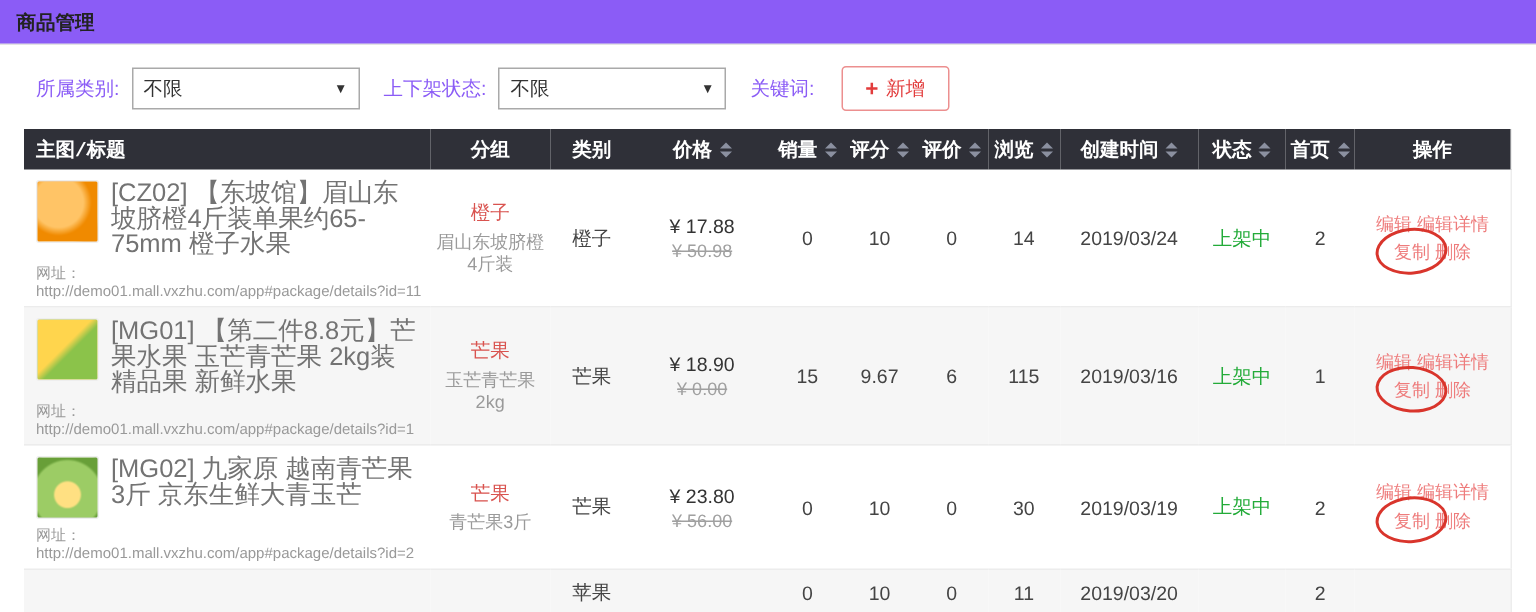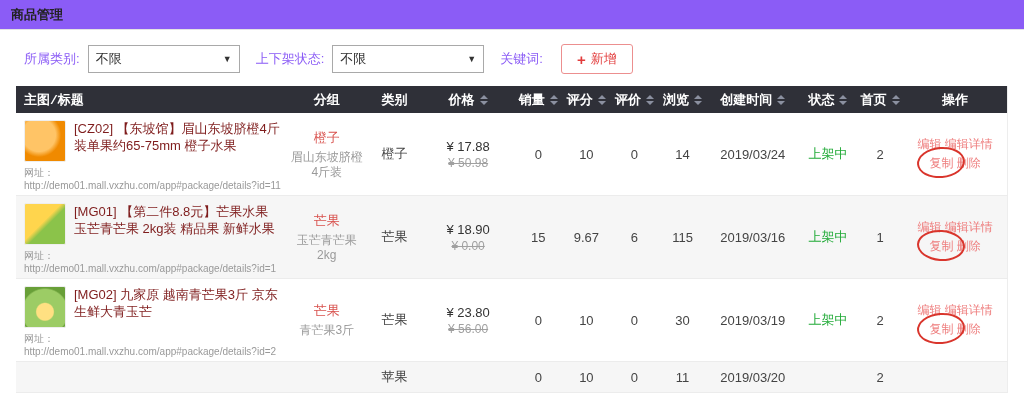--- a/index.html
+++ b/index.html
@@ -39,21 +39,21 @@
   tbody tr:nth-child(even) { background:#f6f6f6; }
   tbody td { font-size:13px; color:#444; text-align:center; vertical-align:middle;
     padding:6px 2px; }
   td.c-title { text-align:left; padding:7px 4px 4px 8px; }
   .title-flex { display:flex; gap:8px; }
   .thumb { width:42px; height:42px; flex:0 0 42px; border:1px solid #eee;
     background:#fff; border-radius:2px; }
   .th-orange1 { background:radial-gradient(circle at 35% 35%, #ffc466 0 45%, #f08a00 60%); }
   .th-mango1  { background:linear-gradient(135deg, #ffd54d 45%, #8bc34a 55%); }
   .th-mango2  { background:radial-gradient(circle at 50% 62%, #ffe082 0 26%, #9ccc65 30% 70%, #689f38 75%); }
-  .ptitle { font-size:13px; color:#7f1d1d; line-height:17px; }
+  .ptitle { font-size:17px; color:#737373; line-height:17px; }
   .url-line { font-size:10px; color:#999; margin-top:4px; }
   .url-line a { color:#999; text-decoration:none; }
   .group-name { color:#d9534f; font-size:13px; cursor:pointer; }
   .group-sub { color:#9a9a9a; font-size:12px; line-height:15px; margin-top:3px; }
   .price { color:#333; }
   .old-price { color:#a0a0a0; font-size:12px; text-decoration:line-through; margin-top:2px;text-align:center; }
   .status { color:#23ab39; }
   .c-actions { color:#ee7c7c; font-size:12px; line-height:19px; }
   .c-actions a { color:#ee7c7c; text-decoration:none; cursor:pointer; }
   .act-line2 { position:relative; }

